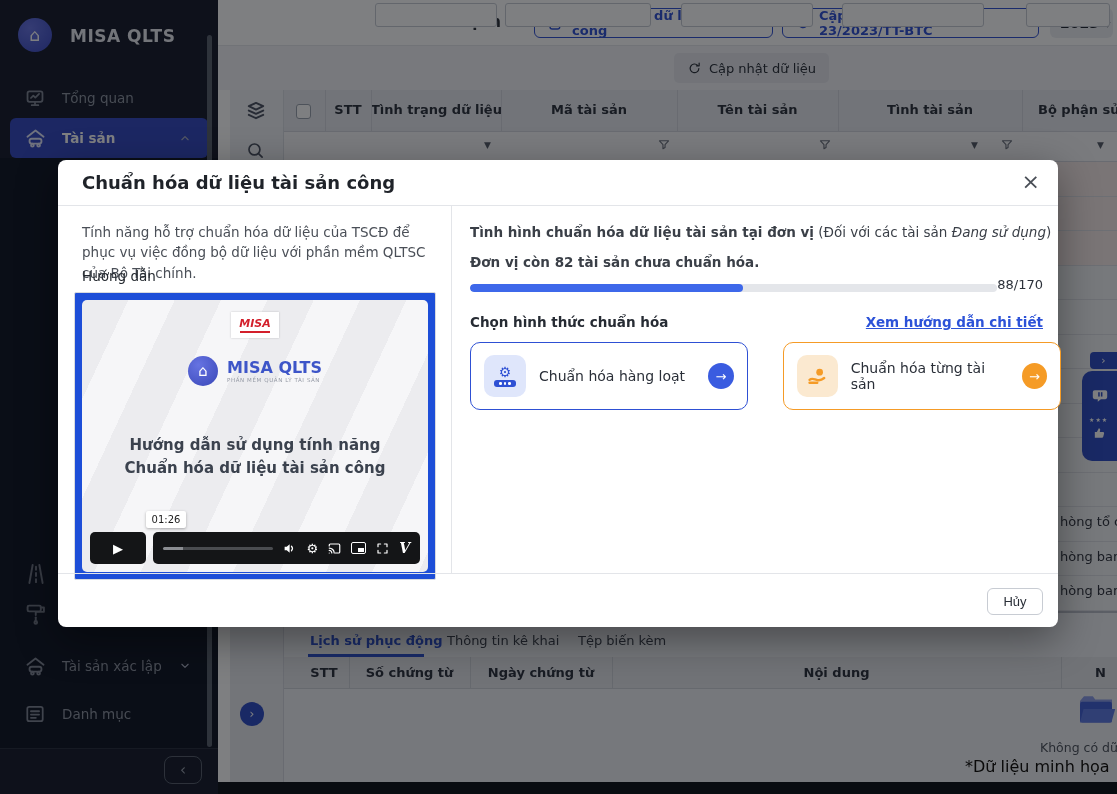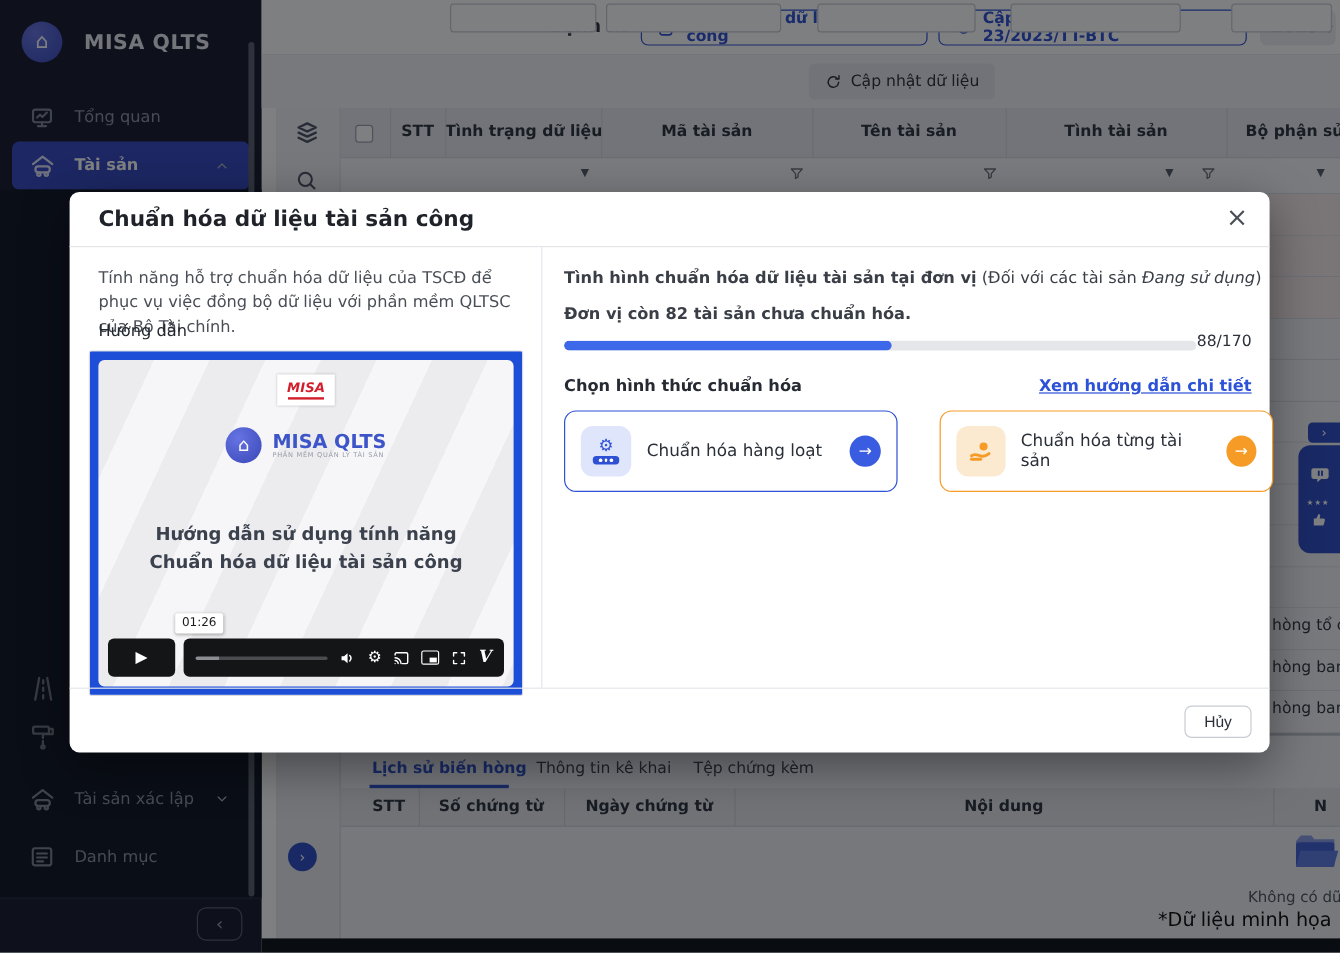--- a/index.html
+++ b/index.html
@@ -371,24 +371,24 @@
         </svg>
     </span>
   </div>
 
   <div class="abs bwrap"></div>
   <div class="abs bgutter"></div>
   <div class="abs expand-circle">
       <span>›</span>
     </div>
 
-  <span class="abs tab active" style="left:310px;">Lịch sử biến hòng</span>
+  <span class="abs tab active" style="left:310px;">Lịch sử phục động</span>
   <div class="abs tab-underline"></div>
   <span class="abs tab" style="left:447px;">Thông tin kê khai</span>
-  <span class="abs tab" style="left:578px;">Tệp chứng kèm</span>
+  <span class="abs tab" style="left:578px;">Tệp biến kèm</span>
 
   <div class="abs bhead"></div>
   <span class="abs bth" style="left:303px; top:665px; width:42px; text-align:center;">STT</span>
   <span class="abs bth" style="left:349px; top:665px; width:121px; text-align:center;">Số chứng từ</span>
   <span class="abs bth" style="left:470px; top:665px; width:142px; text-align:center;">Ngày chứng từ</span>
   <span class="abs bth" style="left:612px; top:665px; width:449px; text-align:center;">Nội dung</span>
   <span class="abs bth" style="left:1095px; top:665px;">N</span>
   <div class="abs bvline" style="left:349px; top:657px;"></div>
   <div class="abs bvline" style="left:470px; top:657px;"></div>
   <div class="abs bvline" style="left:612px; top:657px;"></div>

